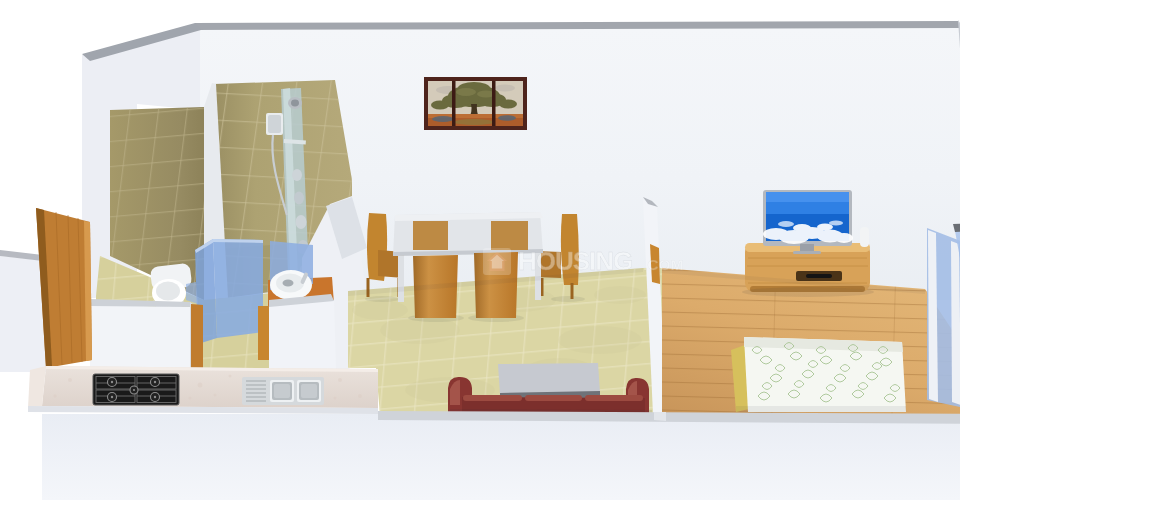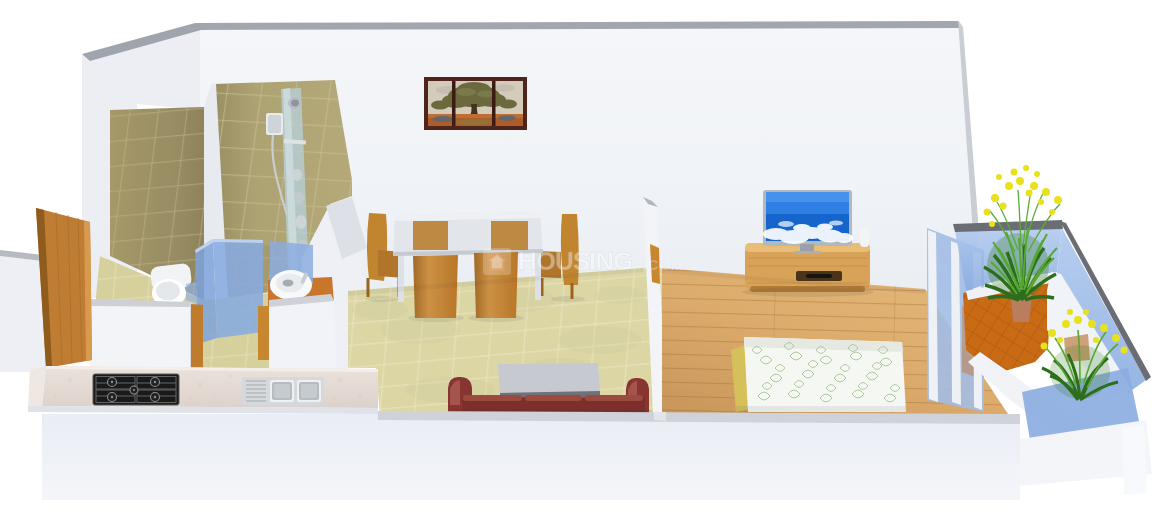--- a/index.html
+++ b/index.html
@@ -1,16 +1,16 @@
 <!DOCTYPE html>
 <html><head>
 <meta charset="utf-8">
 <style>
   html,body{margin:0;padding:0;background:#ffffff;}
-  #stage{position:relative;width:1160px;height:524px;overflow:hidden;background:#ffffff;
+  #stage{position:relative;width:960px;height:524px;overflow:hidden;background:#ffffff;
          font-family:"Liberation Sans", sans-serif;}
   svg{position:absolute;left:0;top:0;}
 </style>
 </head>
 <body>
 <div id="stage">
 <svg width="1160" height="524" viewBox="0 0 1160 524">
 <defs>
   <linearGradient id="backwall" x1="0" y1="0" x2="0" y2="1">
     <stop offset="0" stop-color="#f4f6f9"></stop>

